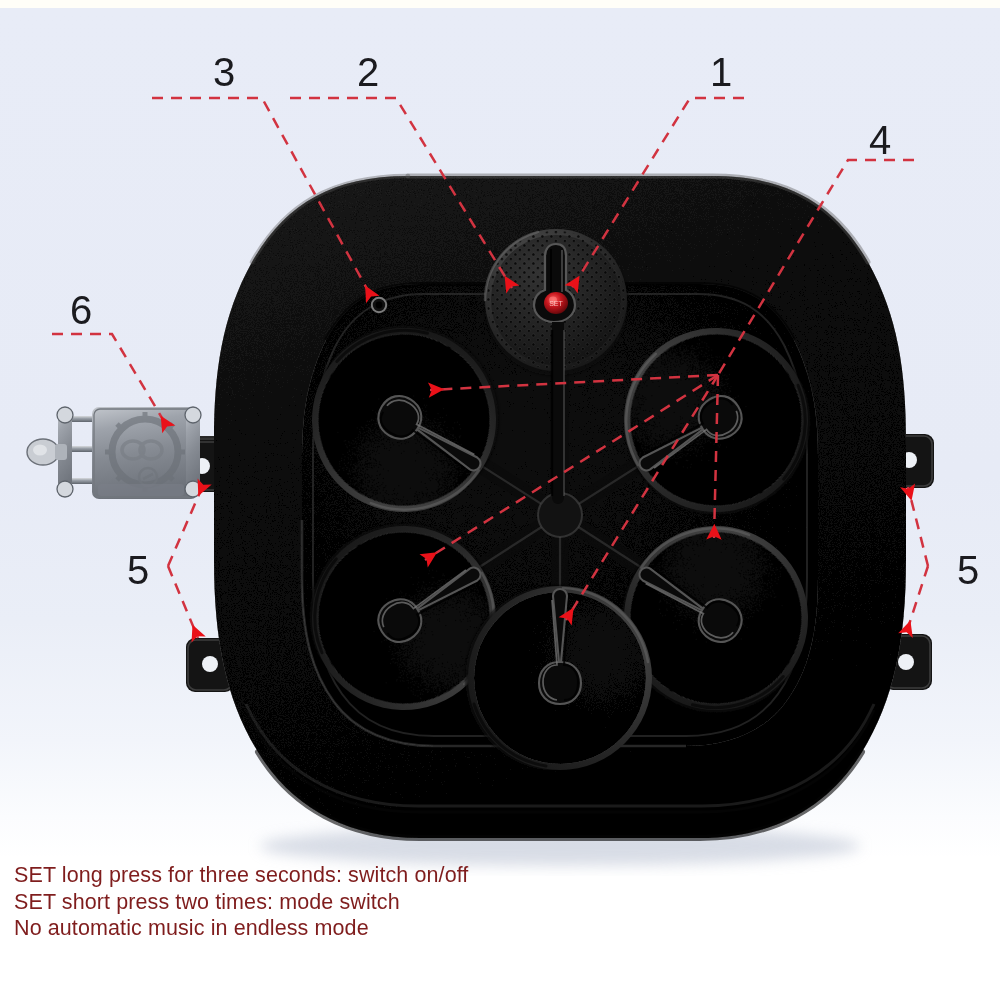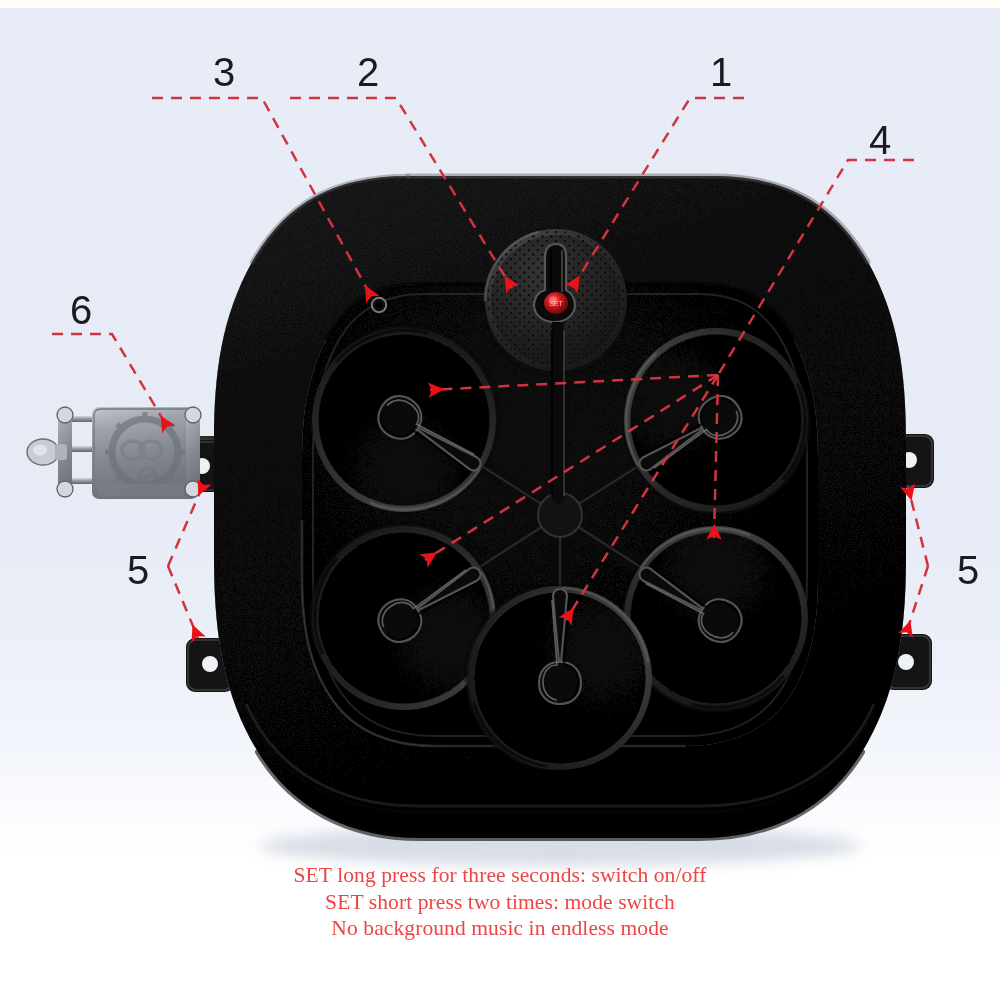--- a/index.html
+++ b/index.html
@@ -36,24 +36,24 @@
     letter-spacing:0px;
     user-select:none;
   }
 
   
   #caption{
     position:absolute;left:0;top:862px;width:1000px;z-index:8;
     padding:0 14px;box-sizing:border-box;
   }
   #caption .cline{
-    color:#ef4444;
-    font-family:Liberation Serif, serif;
+    color:#7f1d1d;
+    font-family:Liberation Sans, sans-serif;
     font-size:21.5px;line-height:26.6px;font-weight:400;
-    white-space:nowrap;letter-spacing:0.1px;text-align:center;
+    white-space:nowrap;letter-spacing:0.1px;
   }
 </style>
 </head>
 <body>
 
 <div id="stage">
 
   <div class="bg-field"></div>
   <div class="bg-top-strip"></div>
   <div class="bg-caption"></div>
@@ -416,16 +416,16 @@
   <div class="num" style="left:357px;top:52px;">2</div>
   <div class="num" style="left:710px;top:52px;">1</div>
   <div class="num" style="left:869px;top:120px;">4</div>
   <div class="num" style="left:70px;top:290px;">6</div>
   <div class="num" style="left:127px;top:550px;">5</div>
   <div class="num" style="left:957px;top:550px;">5</div>
 
   <div id="caption">
     <div class="cline">SET long press for three seconds: switch on/off</div>
     <div class="cline">SET short press two times: mode switch</div>
-    <div class="cline">No background music in endless mode</div>
+    <div class="cline">No automatic music in endless mode</div>
   </div>
 
 </div>
 
 </body></html>

